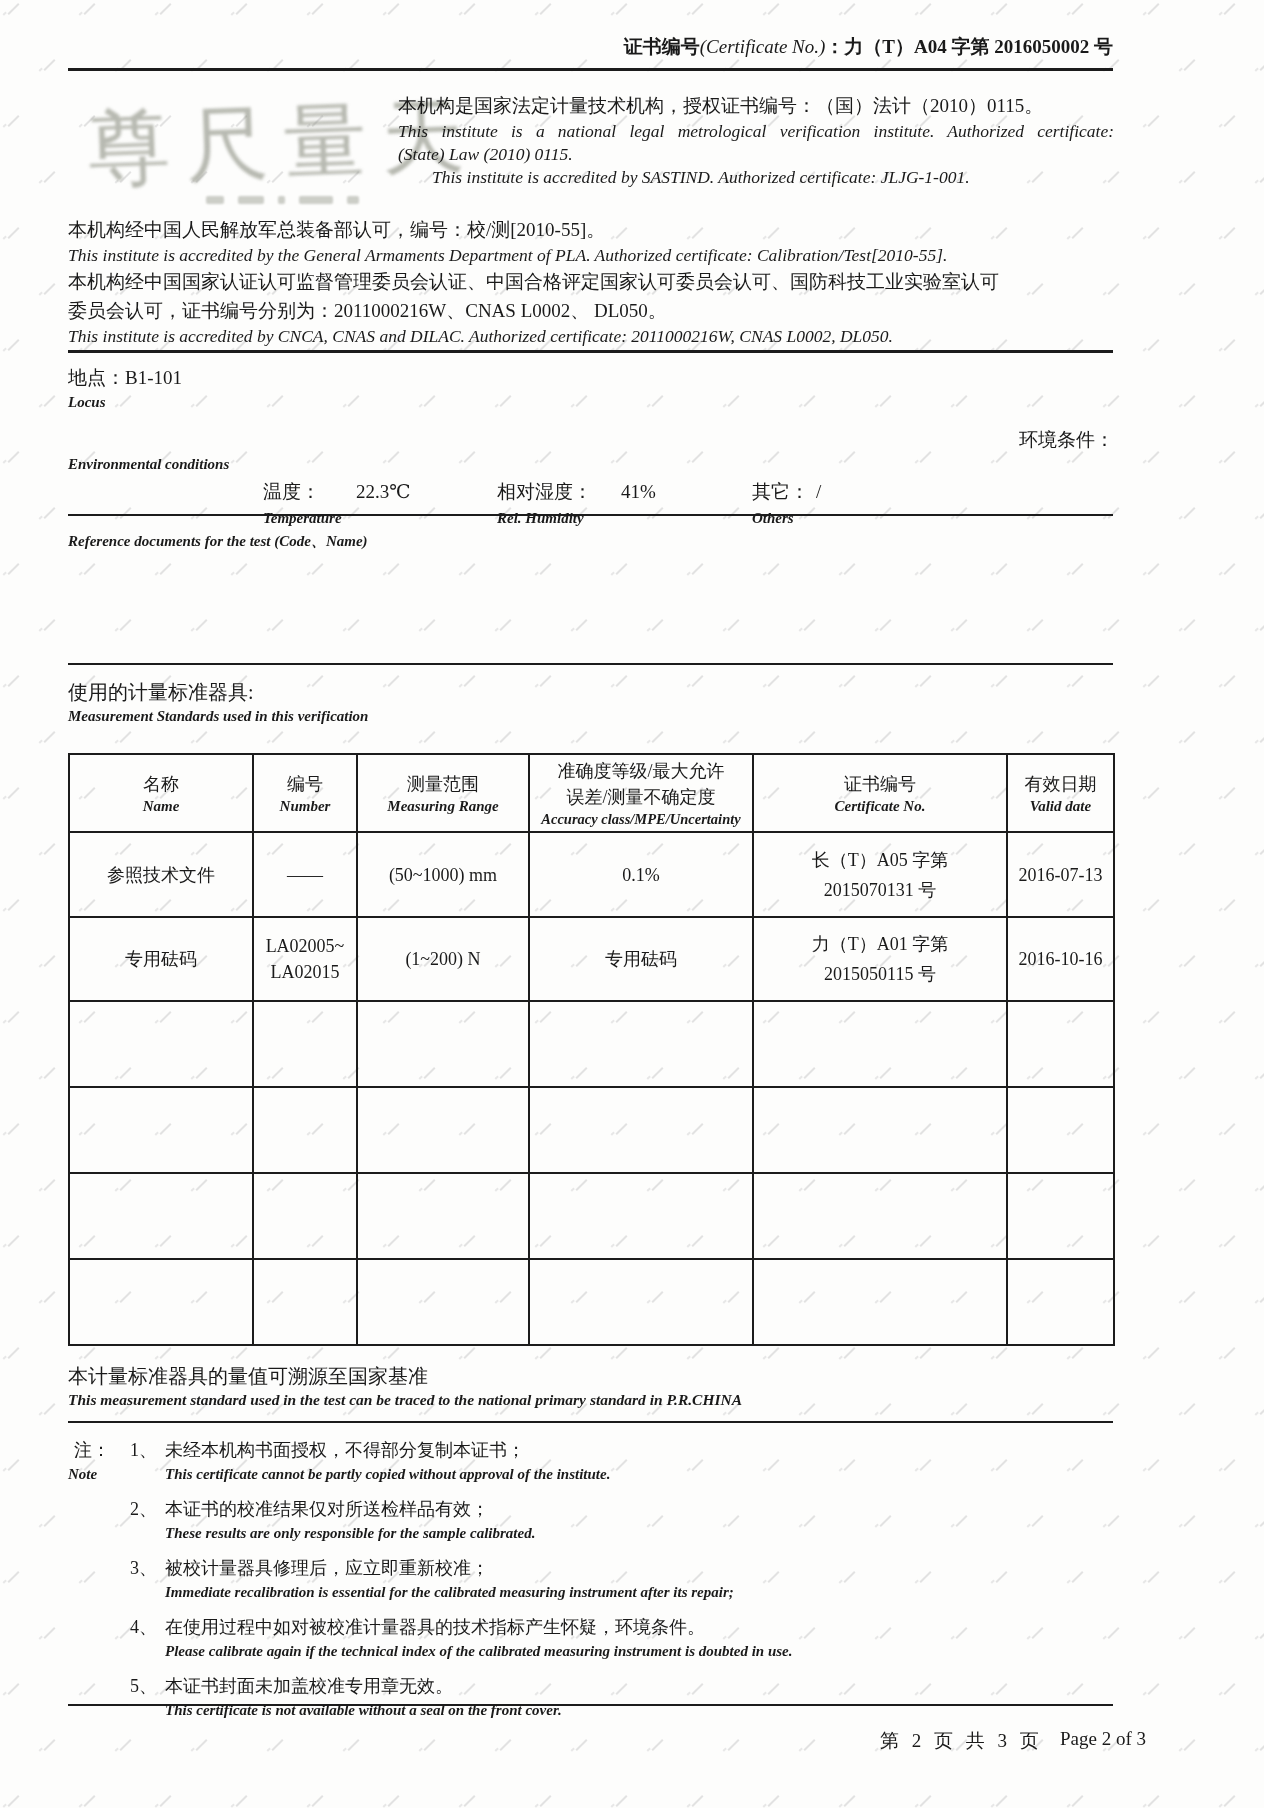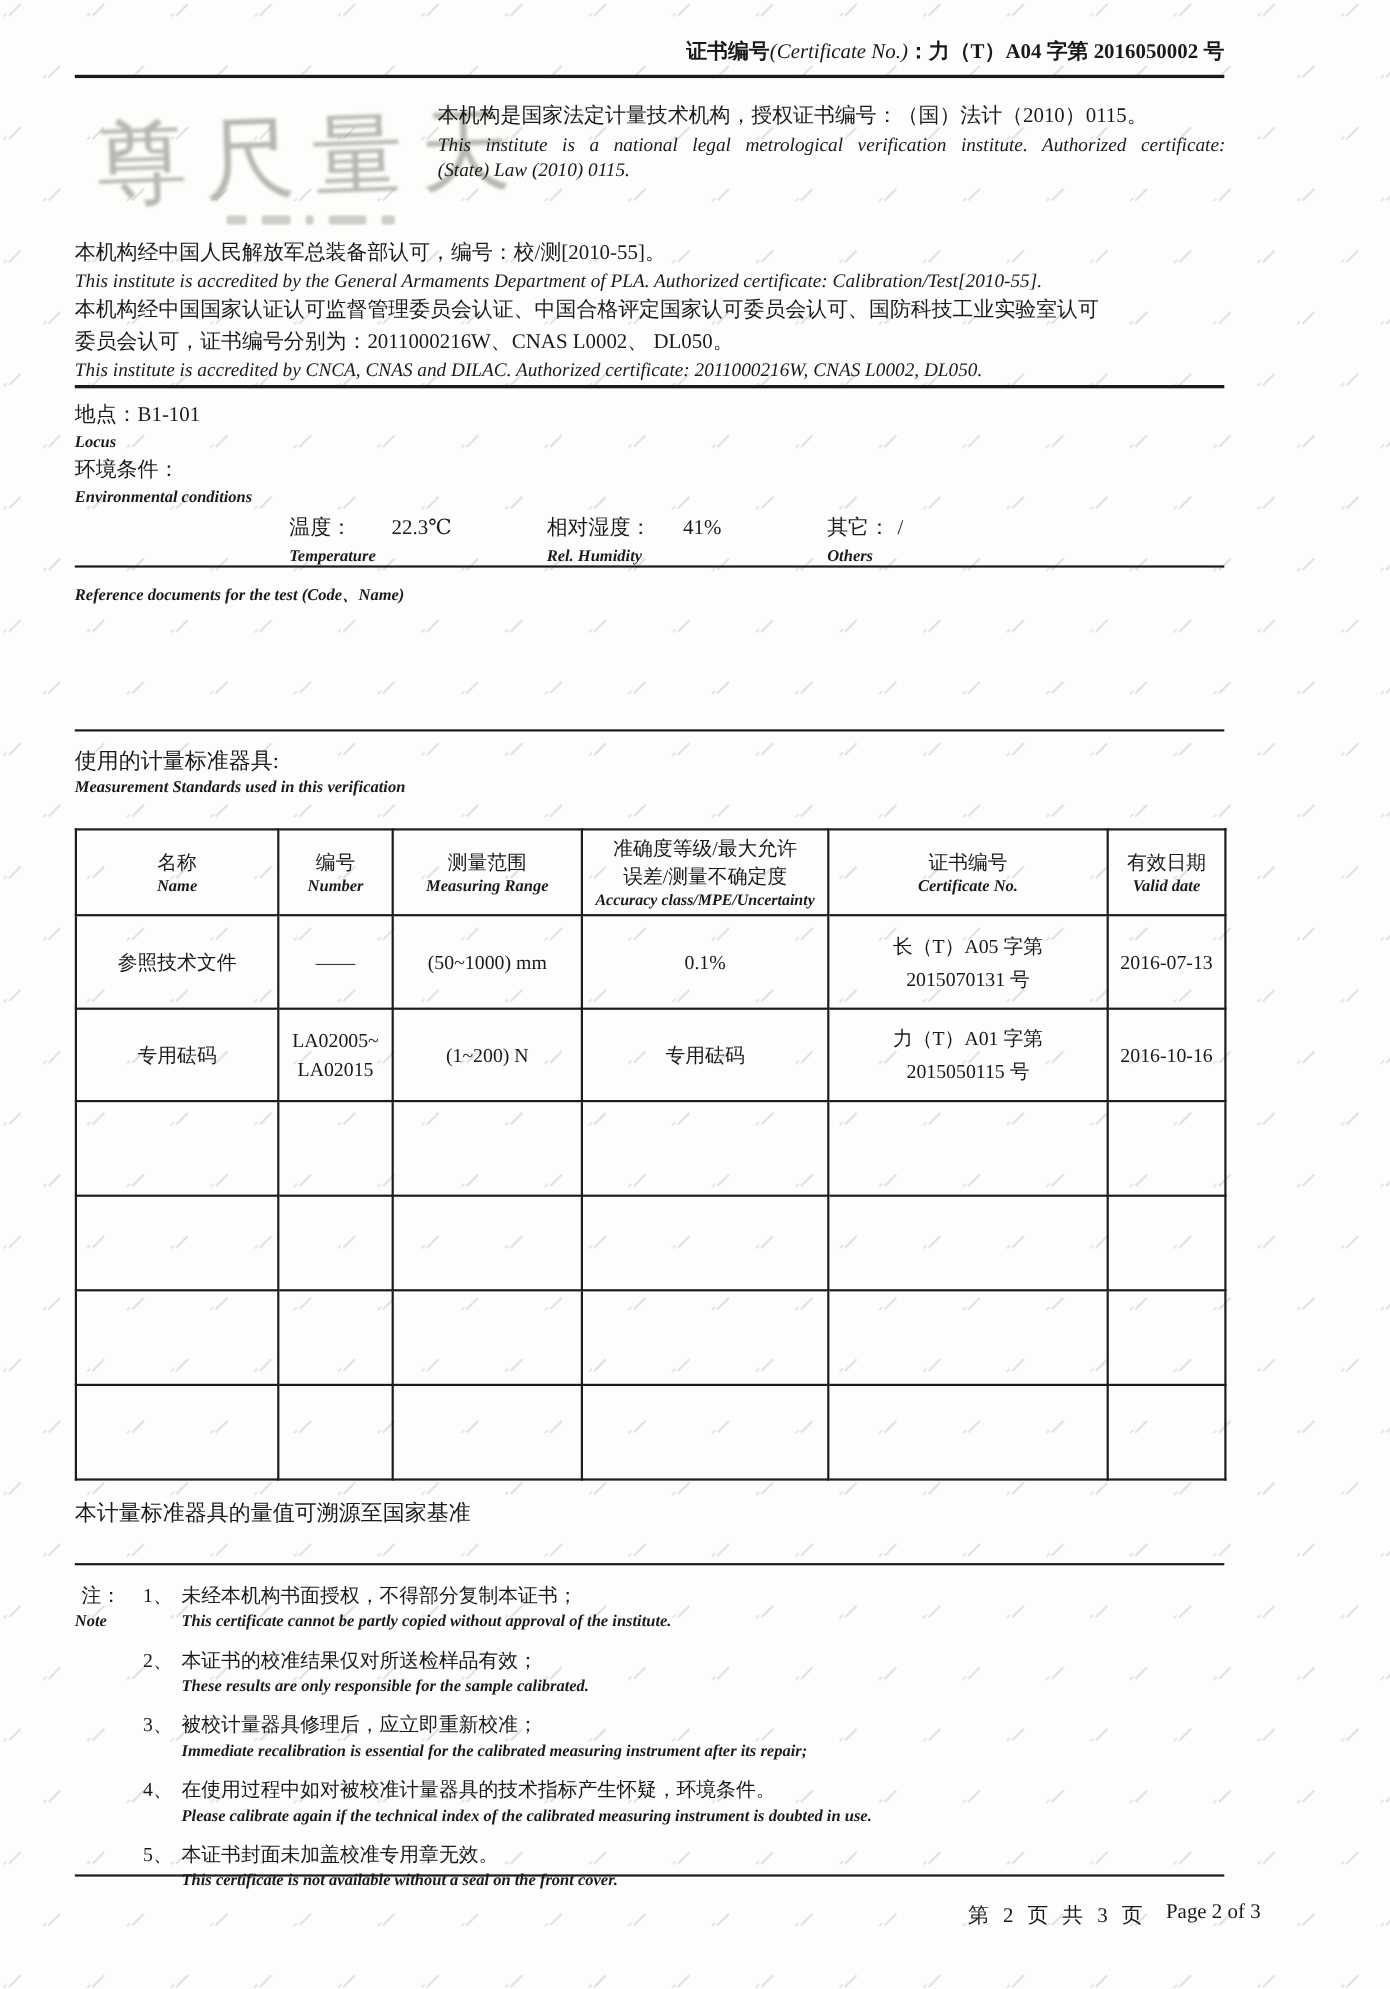--- a/index.html
+++ b/index.html
@@ -650,38 +650,39 @@
         <i style="width:7px"></i>
         <i style="width:34px"></i>
         <i style="width:12px"></i>
     </div>
   </div>
 
   <div id="intro-right" class="abs">
     <div class="zh">本机构是国家法定计量技术机构，授权证书编号：（国）法计（2010）0115。</div>
     <div class="en jfull">This institute is a national legal metrological verification institute. Authorized certificate:</div>
     <div class="en">(State) Law (2010) 0115.</div>
+    <div class="en" style="margin-left:34px;">This institute is accredited by SASTIND. Authorized certificate: JLJG-1-001.</div>
   </div>
 
   <div id="intro-wide" class="abs">
     <div class="zh">本机构经中国人民解放军总装备部认可，编号：校/测[2010-55]。</div>
     <div class="en">This institute is accredited by the General Armaments Department of PLA. Authorized certificate: Calibration/Test[2010-55].</div>
     <div class="zh pre" style="line-height:29px;">本机构经中国国家认证认可监督管理委员会认证、中国合格评定国家认可委员会认可、国防科技工业实验室认可
 委员会认可，证书编号分别为：2011000216W、CNAS L0002、 DL050。</div>
     <div class="en">This institute is accredited by CNCA, CNAS and DILAC. Authorized certificate: 2011000216W, CNAS L0002, DL050.</div>
   </div>
 
   <div class="rule" style="top:350px;"></div>
 
   <div class="abs" style="left:68px;top:364px;width:1046px;">
     <div class="zh">
       <span>地点：</span><span style="">B1-101</span>
     </div>
     <div class="lbl-en">Locus</div>
-    <div class="zh" style="margin-top:2px;">环境条件：</div>
+    <div class="zh" style="margin-top:14px;text-align:right;">环境条件：</div>
     <div class="lbl-en">Environmental conditions</div>
 
     <div id="env-values" style="margin-top:4px;">
       <span class="zh" style="left:195px;">温度：</span>
       <span class="zh" style="left:288px;">22.3℃</span>
       <span class="zh" style="left:429px;">相对湿度：</span>
       <span class="zh" style="left:553px;">41%</span>
       <span class="zh" style="left:684px;">其它：</span>
       <span class="zh" style="left:748px;">/</span>
     </div>
@@ -791,20 +792,21 @@
           <td></td>
           <td></td>
           <td></td>
           <td></td>
     </tr>
   </tbody>
     </table>
 
   <div class="abs" style="left:68px;top:1362px;width:1046px;">
     <div style="font-size:20px;line-height:28px;">本计量标准器具的量值可溯源至国家基准</div>
+    <div class="lbl-en" style="font-size:15.5px;">This measurement standard used in the test can be traced to the national primary standard in P.R.CHINA</div>
   </div>
 
   <div class="rule thin" style="top:1421px;"></div>
 
   <div class="abs" style="left:68px;top:1438px;width:1046px;">
     <div style="position:absolute;left:6px;top:0;font-size:18px;">注：</div>
     <div style="position:absolute;left:0;top:25px;" class="note-en">Note</div>
 
     <div class="note-item">
       <span class="note-no">1、</span>

